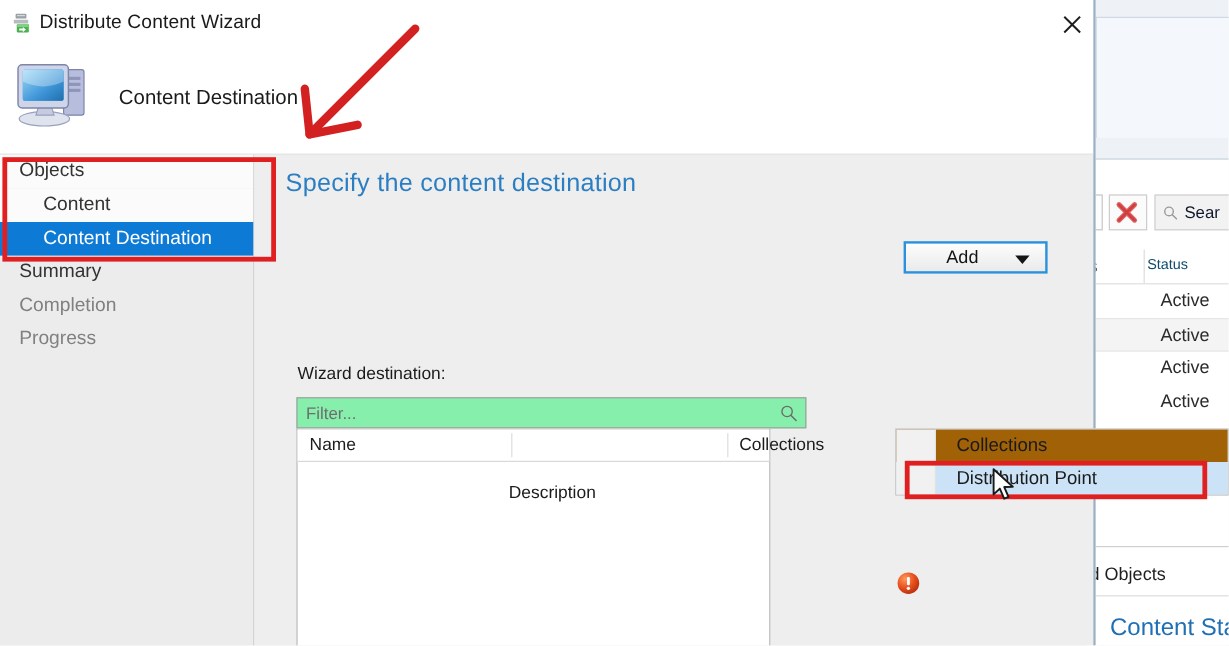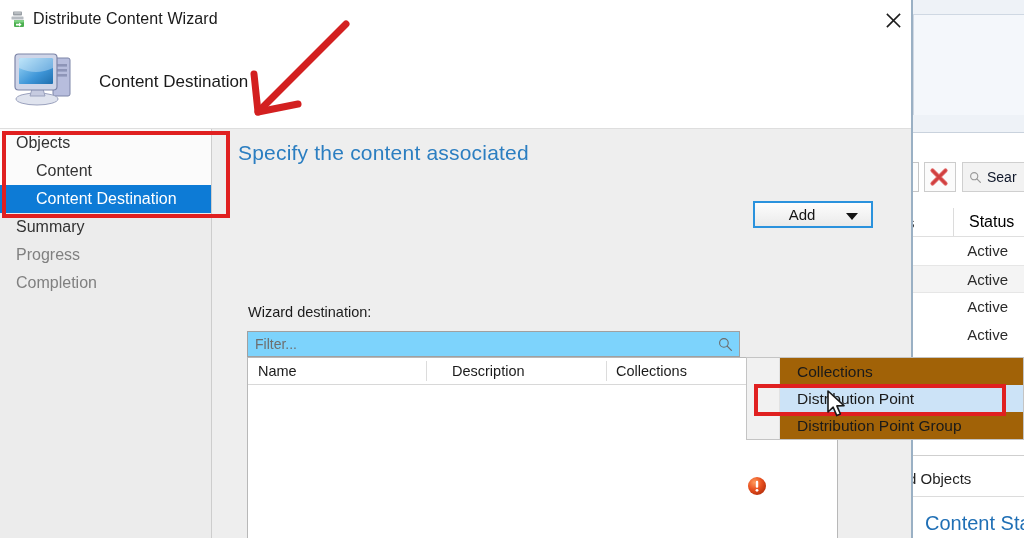--- a/index.html
+++ b/index.html
@@ -92,23 +92,23 @@
     border-bottom: 1px solid #dfdfdf;
   }
   .bg-th-left {
     position: absolute;
     left: 2px; top: 6px;
     font-size: 15px;
     color: #2b2b2b;
   }
   .bg-th-status {
     position: absolute;
-    left: 64px; top: 5px;
-    font-size: 16px;
-    color: #000000;
+    left: 51px; top: 5px;
+    font-size: 12px;
+    color: #0c4a6e;
   }
   .bg-col-div {
     position: absolute;
     left: 48px; top: 0;
     width: 1px; height: 28px;
     background: #dcdcdc;
   }
   .bg-row {
     position: relative;
     height: 28px;
@@ -276,22 +276,22 @@
   .dest-label {
     position: absolute;
     left: 36px; top: 175px;
     font-size: 14.5px;
     color: #1b1b1b;
   }
 
   .filter-box {
     position: absolute;
     left: 35px; top: 202px;
-    width: 493px; height: 26px;
-    background: #7dd3fc;
+    width: 425px; height: 26px;
+    background: #86efac;
     border: 1px solid #a0a0a0;
     box-sizing: border-box;
     padding-left: 48px;
   }
   .filter-text {
     position: absolute;
     left: 7px; top: 4px;
     font-size: 14px;
     color: #6e6e6e;
   }
@@ -323,41 +323,41 @@
     right: 13px; top: 10px;
     width: 0; height: 0;
     border-left: 6px solid transparent;
     border-right: 6px solid transparent;
     border-top: 7px solid #141414;
   }
 
   .grid {
     position: absolute;
     left: 35px; top: 228px;
-    width: 591px;
+    width: 395px;
     height: 181px;
     background: #ffffff;
     border: 1px solid #b8b8b8;
     border-bottom: none;
     box-sizing: border-box;
   }
   .grid-header {
     position: relative;
     height: 26px;
     border-bottom: 1px solid #d8d8d8;
     background: #ffffff;
   }
   .grid-header .col {
     position: absolute;
     top: 5px;
     font-size: 14.5px;
     color: #1b1b1b;
   }
   .grid-header .col.c0 { left: 10px; }
-  .grid-header .col.c1 { left: 204px; }
+  .grid-header .col.c1 { left: 176px; margin-top: 40px; }
   .grid-header .col.c2 { left: 368px; }
   .grid-header .sep {
     position: absolute;
     top: 3px;
     width: 1px; height: 20px;
     background: #dcdcdc;
   }
   .grid-header .sep.s1 { left: 178px; }
   .grid-header .sep.s2 { left: 358px; }
   .grid-empty {
@@ -539,29 +539,29 @@
     <div class="nav-item indent white-bg">
       <span>Content</span>
     </div>
     <div class="nav-item indent selected">
       <span>Content Destination</span>
     </div>
     <div class="nav-item">
       <span>Summary</span>
     </div>
     <div class="nav-item dim">
+      <span>Completion</span>
+    </div>
+    <div class="nav-item dim">
       <span>Progress</span>
     </div>
-    <div class="nav-item dim">
-      <span>Completion</span>
-    </div>
   </div>
 
   <div class="content">
-    <div class="page-heading">Specify the content associated</div>
+    <div class="page-heading">Specify the content destination</div>
     <div class="dest-label">Wizard destination:</div>
 
     <div class="filter-box">
       <span class="filter-text">Filter...</span>
       <svg class="filter-mag" viewBox="0 0 16 16">
         <circle cx="6.3" cy="6.3" r="4.6" fill="none" stroke="#6b6b6b" stroke-width="1.2"></circle>
         <path d="M9.8 9.8 L14.3 14.3" stroke="#6b6b6b" stroke-width="1.3" stroke-linecap="round"></path>
       </svg>
     </div>
 
@@ -594,23 +594,20 @@
 </div>
 
 <div class="dropdown">
   <div class="menu-strip"></div>
   <div class="menu-item">
     <span>Collections</span>
   </div>
   <div class="menu-item highlighted">
     <span>Distribution Point</span>
   </div>
-  <div class="menu-item">
-    <span>Distribution Point Group</span>
-  </div>
 </div>
 
 <div class="anno anno-box-sidebar"></div>
 <div class="anno anno-box-menu"></div>
 <svg class="anno anno-arrow" viewBox="0 0 120 112">
   <path d="M106 6 L20 92" stroke="#d32020" stroke-width="7" stroke-linecap="round" fill="none"></path>
   <path d="M14 56 L18 94" stroke="#d32020" stroke-width="7" stroke-linecap="round" fill="none"></path>
   <path d="M18 94 L58 86" stroke="#d32020" stroke-width="7" stroke-linecap="round" fill="none"></path>
 </svg>
 

